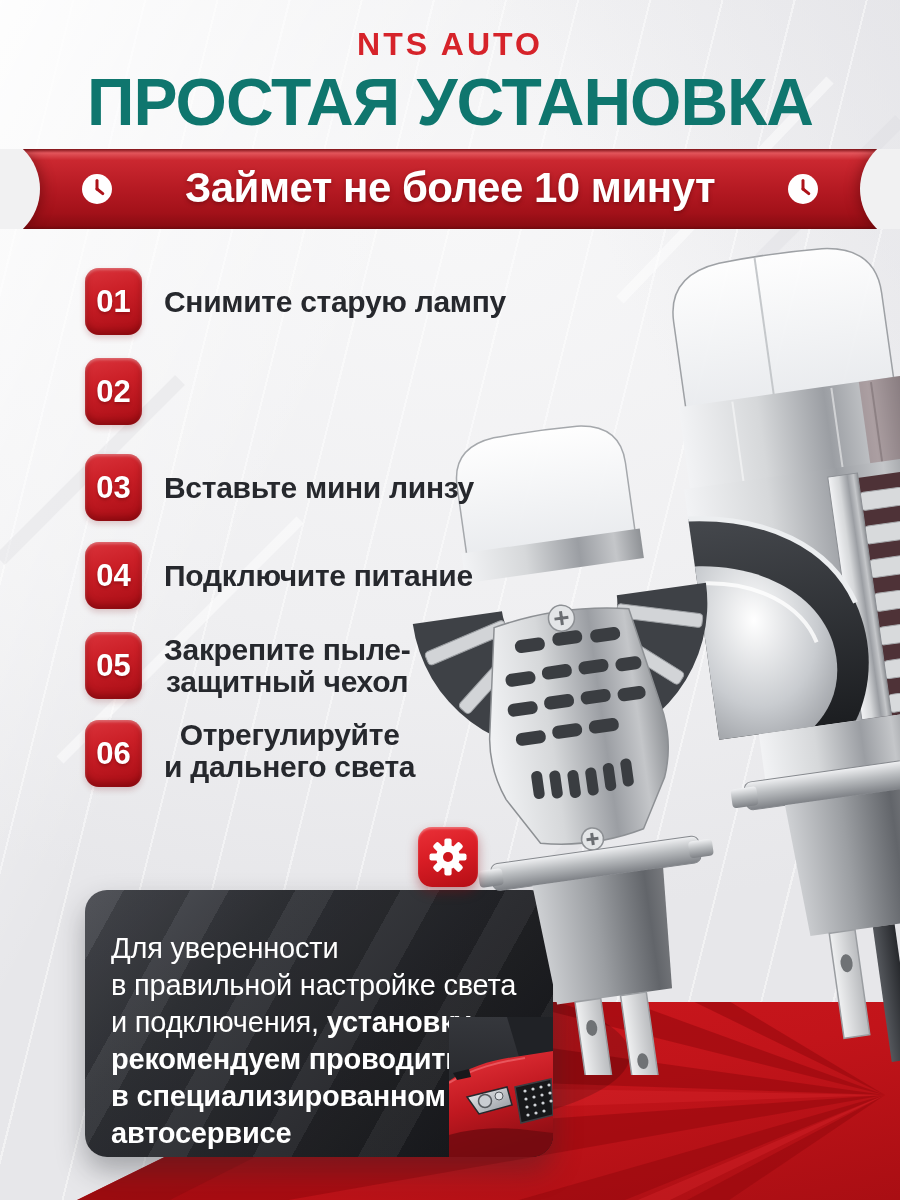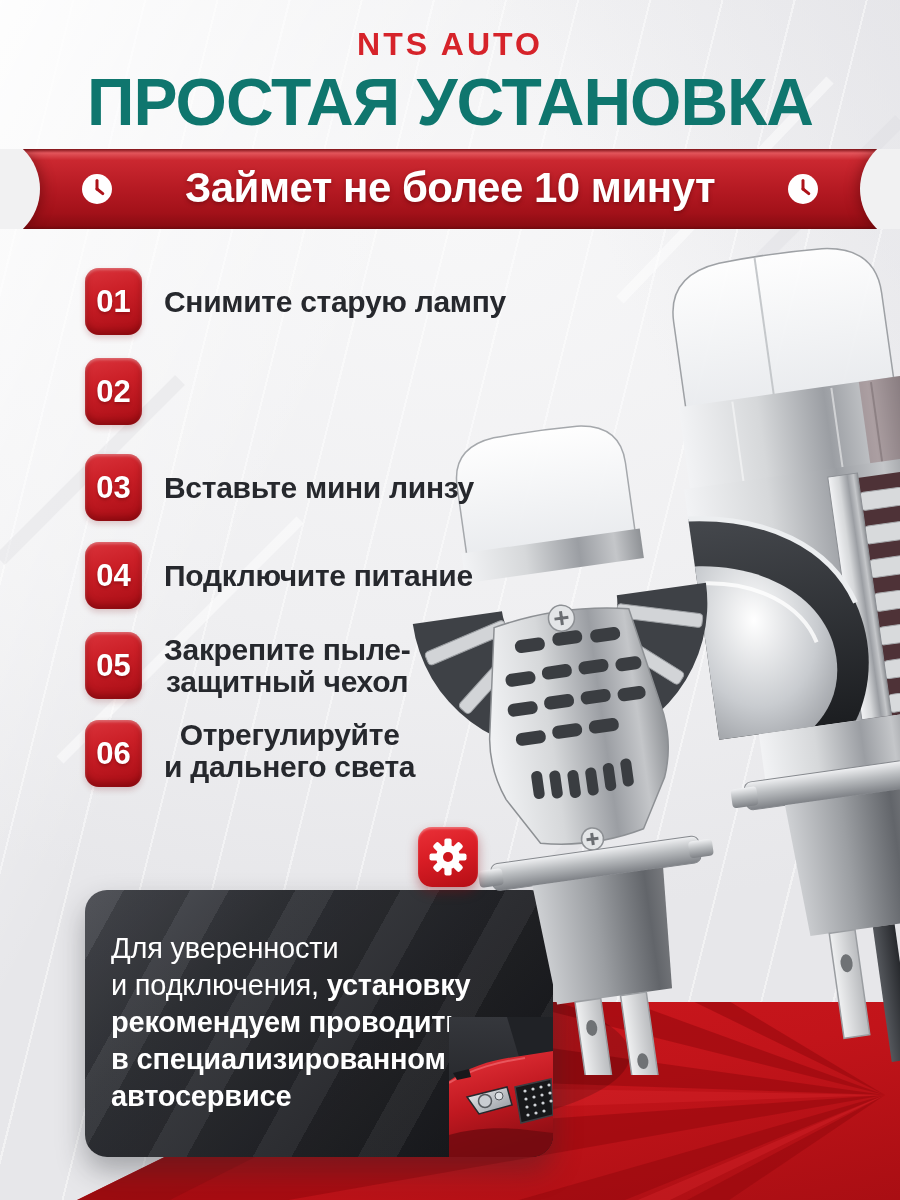--- a/index.html
+++ b/index.html
@@ -209,20 +209,21 @@
       </g>
       <polygon points="480,2 77,200 170,200 510,28" fill="#8c0a0f" opacity=".45"></polygon>
       <ellipse cx="300" cy="55" rx="330" ry="85" fill="#000" opacity=".17"></ellipse>
     </g>
   </svg>
 
   <div class="advice">
     <div class="stripes"></div>
     <div class="advice-text">
       <div class="ln r">Для уверенности</div>
+      <div class="ln r">в правильной настройке света</div>
       <div class="ln"><span class="r">и подключения, </span><span class="b">установку</span></div>
       <div class="ln b">рекомендуем проводить</div>
       <div class="ln b">в специализированном</div>
       <div class="ln b">автосервисе</div>
     </div>
 
     <svg class="car" width="104" height="140" viewBox="0 0 104 140">
       <defs>
         <linearGradient id="carBg" x1="0" y1="0" x2="0" y2="1">
             <stop offset="0" stop-color="#35373c"></stop>

